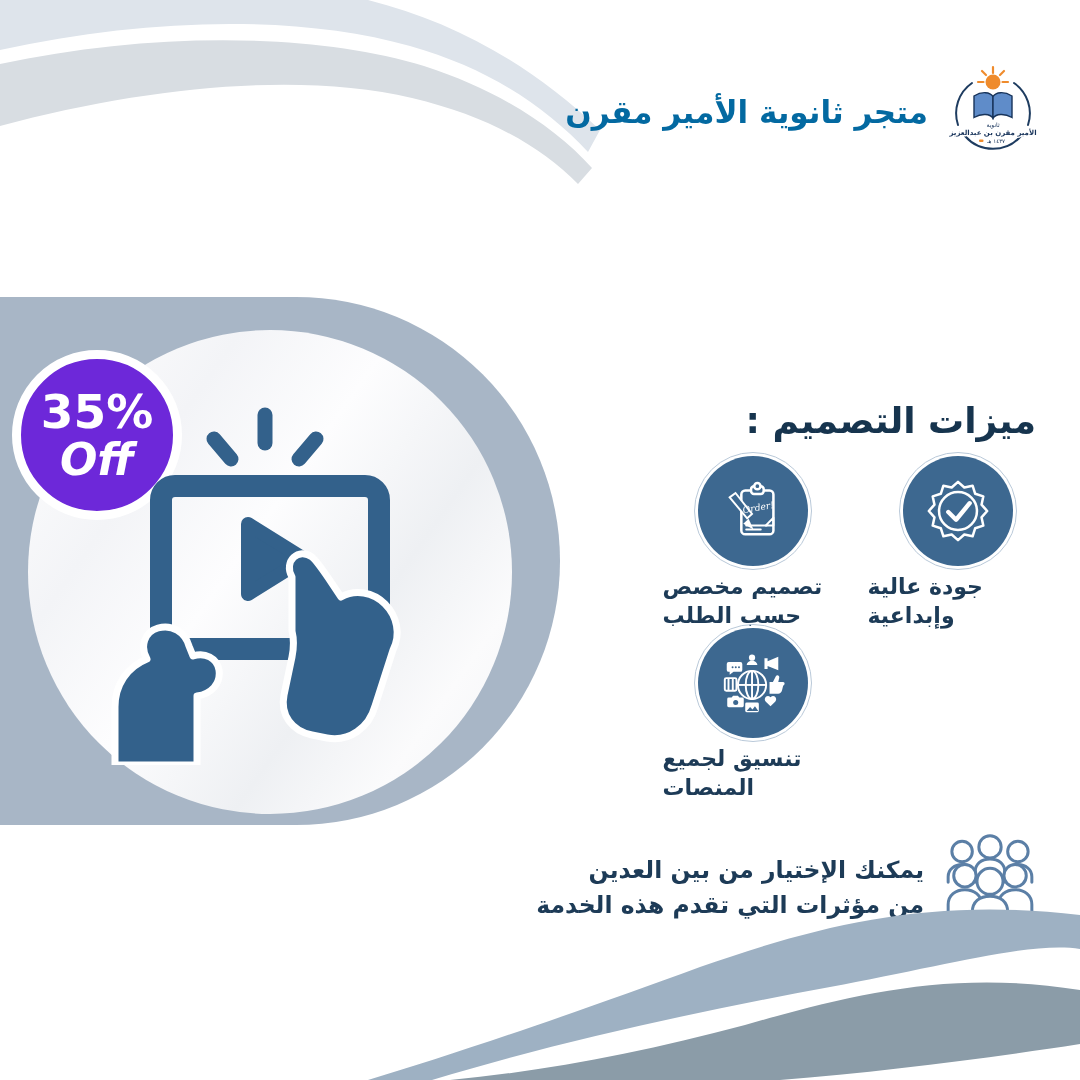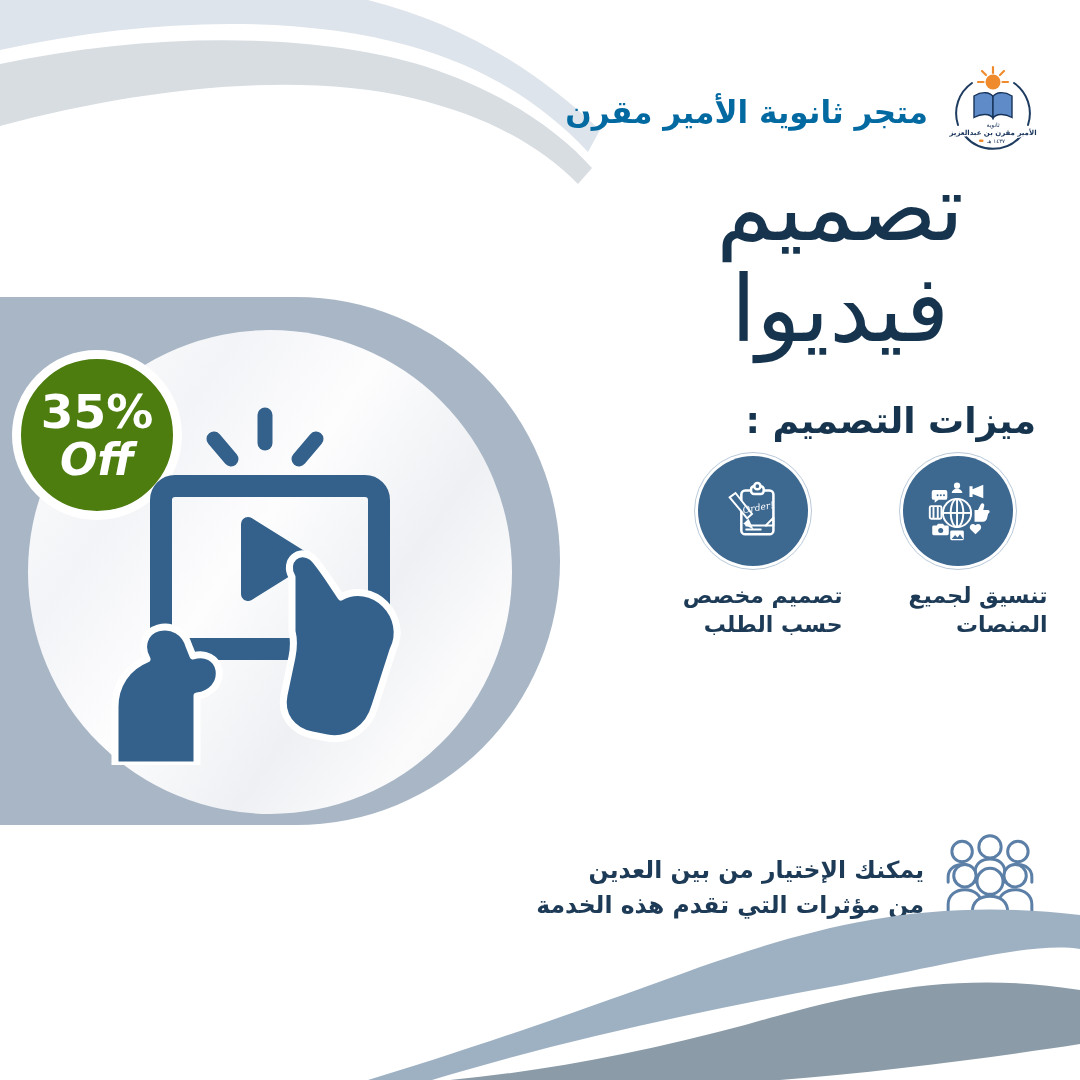--- a/index.html
+++ b/index.html
@@ -20,30 +20,30 @@
 
   
   .features-heading{position:absolute;top:400px;right:44px;width:520px;direction:rtl;
                     font-size:36px;font-weight:bold;color:#16344e;}
   .features-grid{position:absolute;left:650px;top:456px;width:410px;display:grid;
                  grid-template-columns:1fr 1fr;}
   .feature{display:flex;flex-direction:column;align-items:center;height:172px;}
   .feature-icon{width:110px;height:110px;border-radius:50%;background:#3d6890;
                 outline:1.5px solid #b9c9d9;outline-offset:3px;
                 display:flex;align-items:center;justify-content:center;flex-shrink:0;}
-  .feature-label{margin-top:16px;font-size:22px;font-weight:bold;color:#1d3b57;text-align:right;
+  .feature-label{margin-top:7px;font-size:22px;font-weight:bold;color:#1d3b57;text-align:left;
                  direction:rtl;line-height:1.3;max-width:180px;}
 
   
   .blob{position:absolute;left:0;top:297px;width:560px;height:528px;background:#a8b6c6;
         border-radius:0 290px 290px 0;}
   .big-circle{position:absolute;left:28px;top:330px;width:484px;height:484px;border-radius:50%;
               background:linear-gradient(125deg,#ffffff 0%,#f3f4f7 26%,#fdfdfe 45%,#eef0f3 66%,#fbfbfc 82%,#f2f3f6 100%);}
   .badge{position:absolute;left:12px;top:350px;width:170px;height:170px;border-radius:50%;
-         background:#4d7c0f;border:9px solid #ffffff;box-sizing:border-box;
+         background:#6d28d9;border:9px solid #ffffff;box-sizing:border-box;
          display:flex;flex-direction:column;align-items:center;justify-content:center;
          color:#ffffff;font-weight:bold;line-height:1.05;}
   .badge-percent{font-size:47px;}
   .badge-off{font-size:44px;font-style:italic;}
   .illustration{position:absolute;left:95px;top:393px;}
 
   
   .footer-note{position:absolute;top:832px;right:34px;display:flex;direction:rtl;align-items:center;gap:10px;}
   .footer-text{direction:rtl;text-align:right;color:#1d3b57;font-weight:bold;font-size:23.5px;line-height:1.5;margin-top:19px;}
 
@@ -82,24 +82,20 @@
         <path d="M69,34 C61,29 53,30 50,34.5 L50,56 C53,52 61,51 69,55.5 Z" fill="#5f8cc9" stroke="#17335a" stroke-width="1.4"></path>
       </g>
       <text x="50" y="64.5" font-size="6" text-anchor="middle" fill="#17335a">ثانوية</text>
       <text x="50" y="73" font-size="7" font-weight="bold" text-anchor="middle" fill="#17335a" style="paint-order:stroke;stroke:#ffffff;stroke-width:2.4">الأمير مقرن بن عبدالعزيز</text>
       <rect x="36" y="77.5" width="4.5" height="2.5" rx="1" fill="#ef8b2c"></rect>
       <text x="53" y="81" font-size="5.5" text-anchor="middle" fill="#17335a">١٤٣٧ هـ</text>
     </svg>
     <div class="store-title">متجر ثانوية الأمير مقرن</div>
   </div>
 
-  <div class="main-title">
-    <div>تصميم</div>
-    <div>فيديوا</div>
-  </div>
 
   <div class="features-heading">ميزات التصميم :</div>
 
   <div class="features-grid">
 
     <div class="feature">
       <div class="feature-icon">
         <svg width="70" height="70" viewBox="0 0 72 72">
           <g fill="none" stroke="#ffffff" stroke-width="2.6" stroke-linecap="round" stroke-linejoin="round">
             <rect x="24" y="15" width="33" height="45" rx="4"></rect>
@@ -110,20 +106,32 @@
             <path d="M49,51 l8,-8 v8 z" stroke-width="2"></path>
           </g>
           <path d="M12,22 l6,-4.5 17,21.5 -5,4.5 z" fill="#3d6890" stroke="#ffffff" stroke-width="2"></path>
           <path d="M31.5,44 l5,11 -10.5,-6 z" fill="#ffffff"></path>
           <text x="42" y="35.5" font-size="9.5" font-style="italic" fill="#ffffff" text-anchor="middle" transform="rotate(-10 42 35.5)" font-family="DejaVu Serif, serif">Order!</text>
         </svg>
       </div>
       <div class="feature-label">تصميم مخصص حسب الطلب</div>
     </div>
 
+    <div class="feature">
+      <div class="feature-icon">
+        <svg width="70" height="70" viewBox="0 0 72 72">
+          <g fill="none" stroke="#ffffff" stroke-width="2.6" stroke-linejoin="round" stroke-linecap="round">
+            <path d="M66,36 L60.2,42.5 L62,51 L53.7,53.7 L51,62 L42.5,60.2 L36,66 L29.5,60.2 L21,62 L18.3,53.7 L10,51 L11.8,42.5 L6,36 L11.8,29.5 L10,21 L18.3,18.3 L21,10 L29.5,11.8 L36,6 L42.5,11.8 L51,10 L53.7,18.3 L62,21 L60.2,29.5 Z"></path>
+            <circle cx="36" cy="36" r="19.5"></circle>
+            <polyline points="26,37 34,45 48,28" stroke-width="4.5"></polyline>
+          </g>
+        </svg>
+      </div>
+      <div class="feature-label">جودة عالية وإبداعية</div>
+    </div>
 
     <div class="feature">
       <div class="feature-icon">
         <svg width="70" height="70" viewBox="0 0 72 72">
           <g stroke="#ffffff" fill="none" stroke-width="2">
             <circle cx="35" cy="38" r="14.5"></circle>
             <ellipse cx="35" cy="38" rx="6.5" ry="14.5"></ellipse>
             <line x1="20.5" y1="38" x2="49.5" y2="38"></line>
             <line x1="35" y1="23.5" x2="35" y2="52.5"></line>
           </g>

